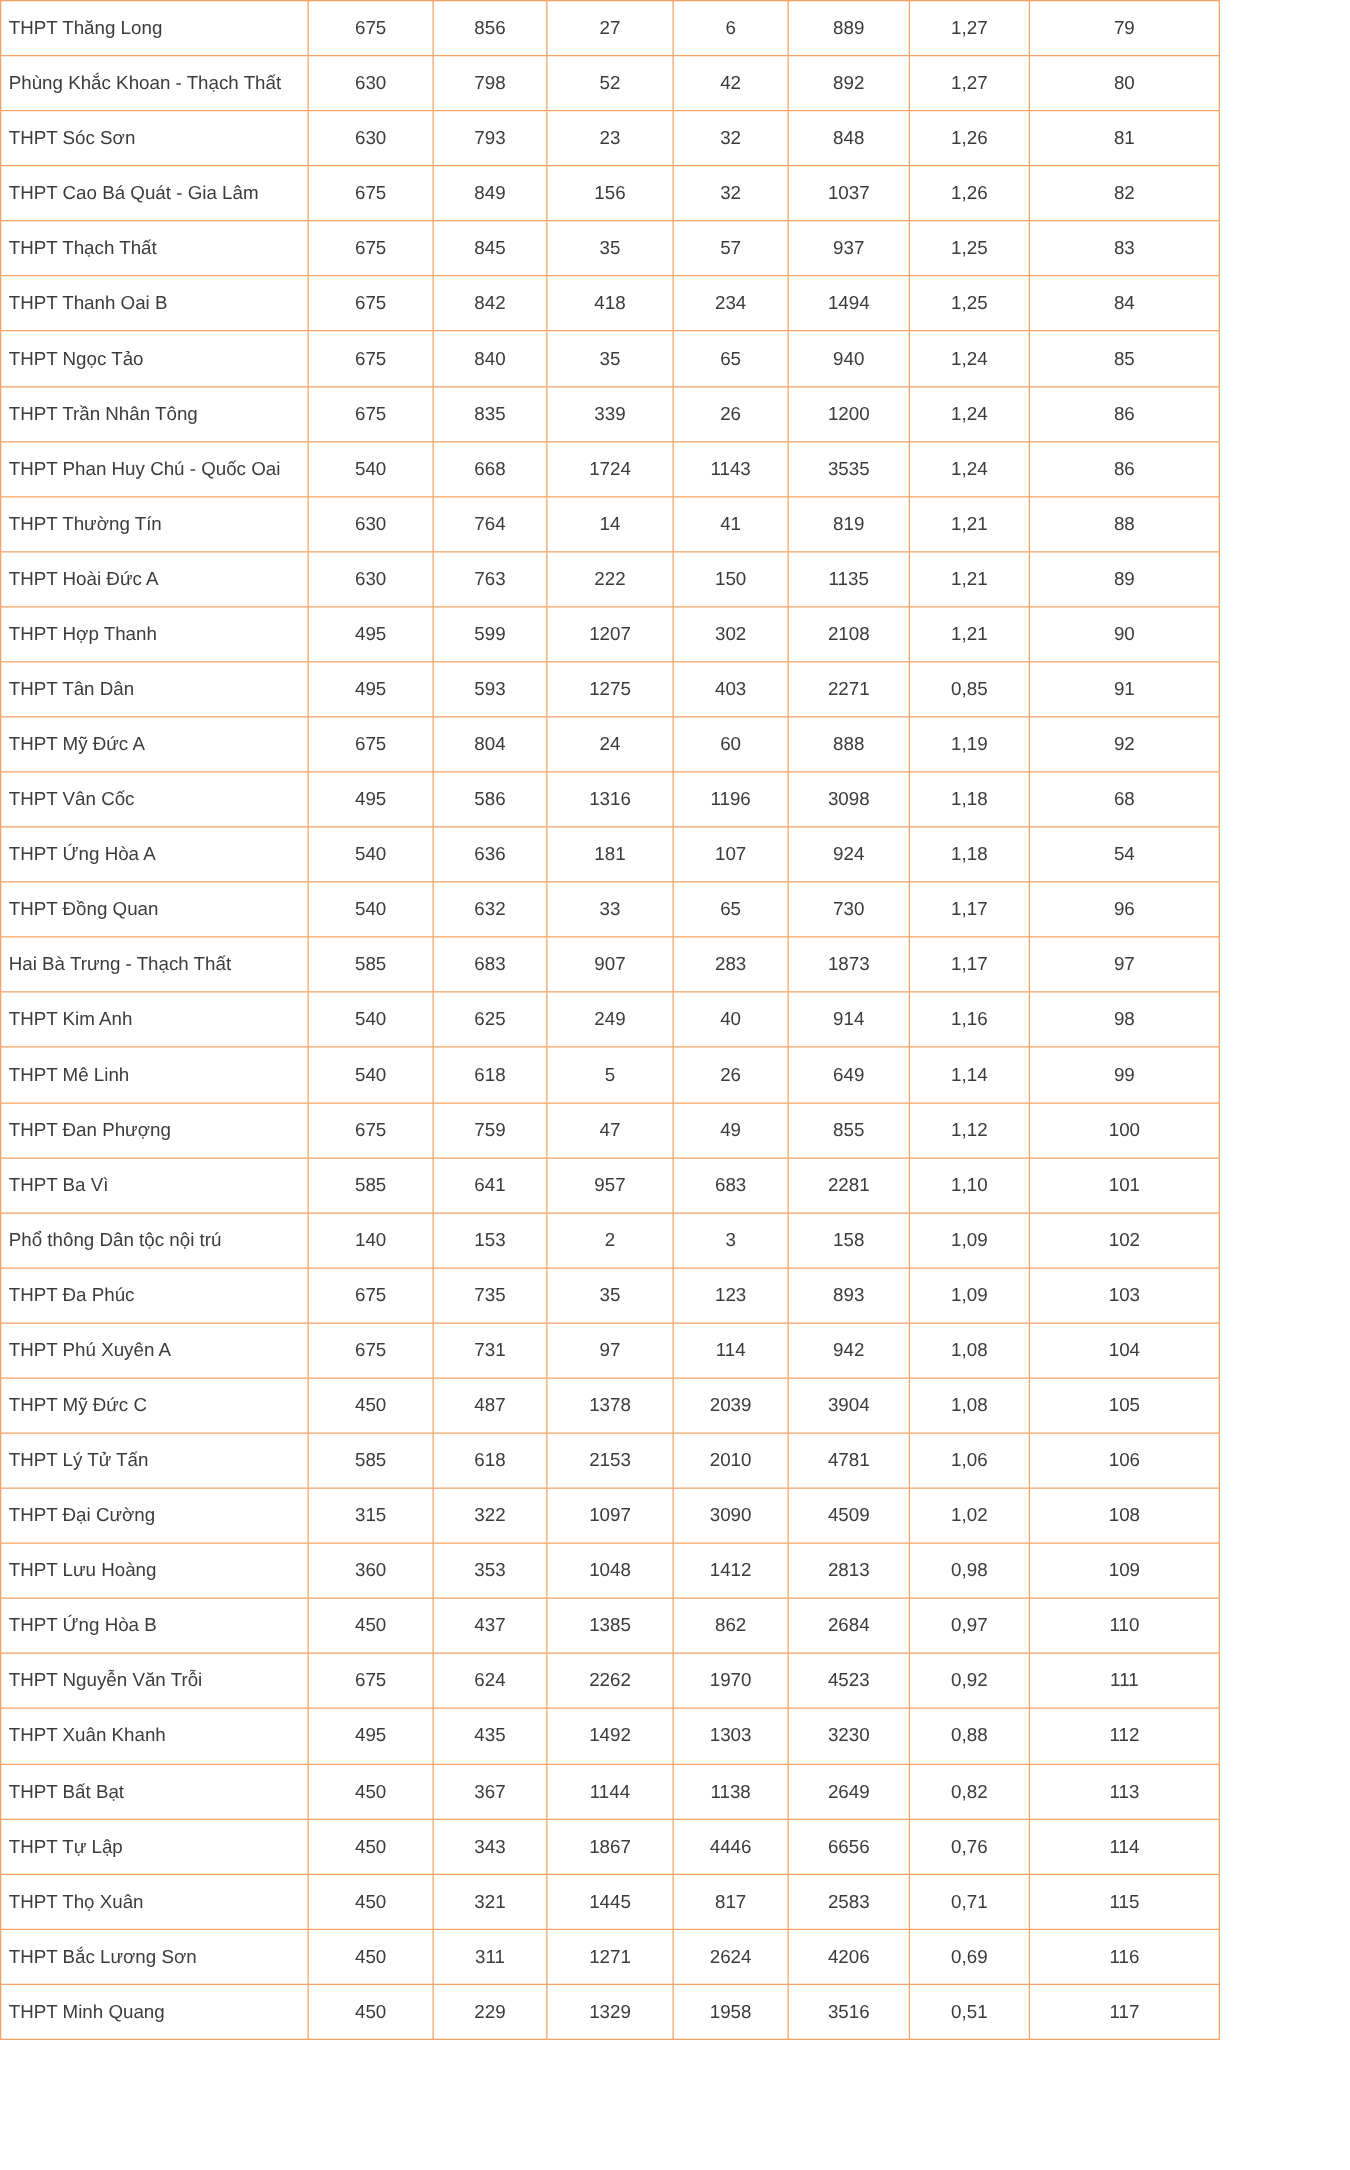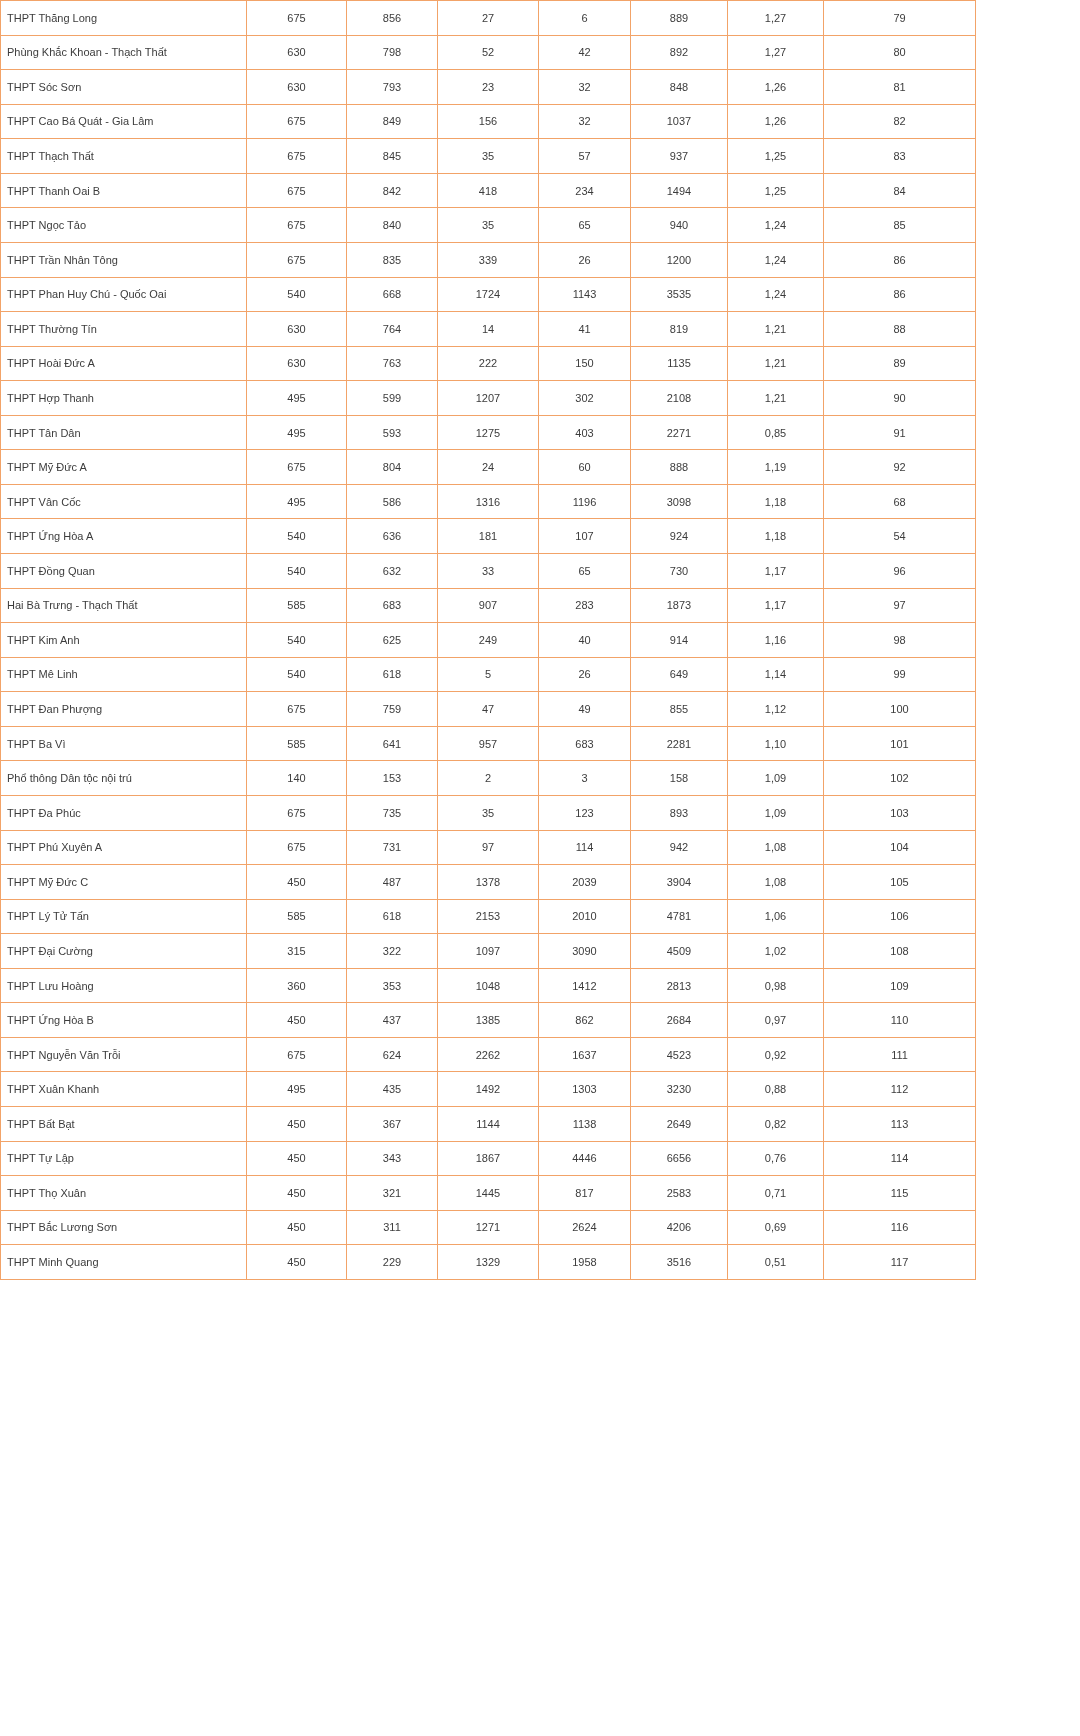--- a/index.html
+++ b/index.html
@@ -16,22 +16,22 @@
   }
   .page {
     width: 1080px;
     height: 1736px;
     background: var(--page-bg, #ffffff);
   }
   table.rank-table {
     border-collapse: collapse;
     table-layout: fixed;
     width: 975px;
-    height: 1280px;
-    font-size: 11px;
+    height: 1632px;
+    font-size: 15px;
     color: var(--text-color, #3c3c3c);
   }
   table.rank-table td {
     border: 1px solid var(--border-color, #f2a368);
     padding: 0 6px;
     overflow: hidden;
     white-space: nowrap;
     vertical-align: middle;
   }
   td.name {
@@ -356,21 +356,21 @@
           <td class="num">862</td>
           <td class="num">2684</td>
           <td class="num">0,97</td>
           <td class="num">110</td>
         </tr>
         <tr>
           <td class="name">THPT Nguyễn Văn Trỗi</td>
           <td class="num">675</td>
           <td class="num">624</td>
           <td class="num">2262</td>
-          <td class="num">1637</td>
+          <td class="num">1970</td>
           <td class="num">4523</td>
           <td class="num">0,92</td>
           <td class="num">111</td>
         </tr>
         <tr>
           <td class="name">THPT Xuân Khanh</td>
           <td class="num">495</td>
           <td class="num">435</td>
           <td class="num">1492</td>
           <td class="num">1303</td>

